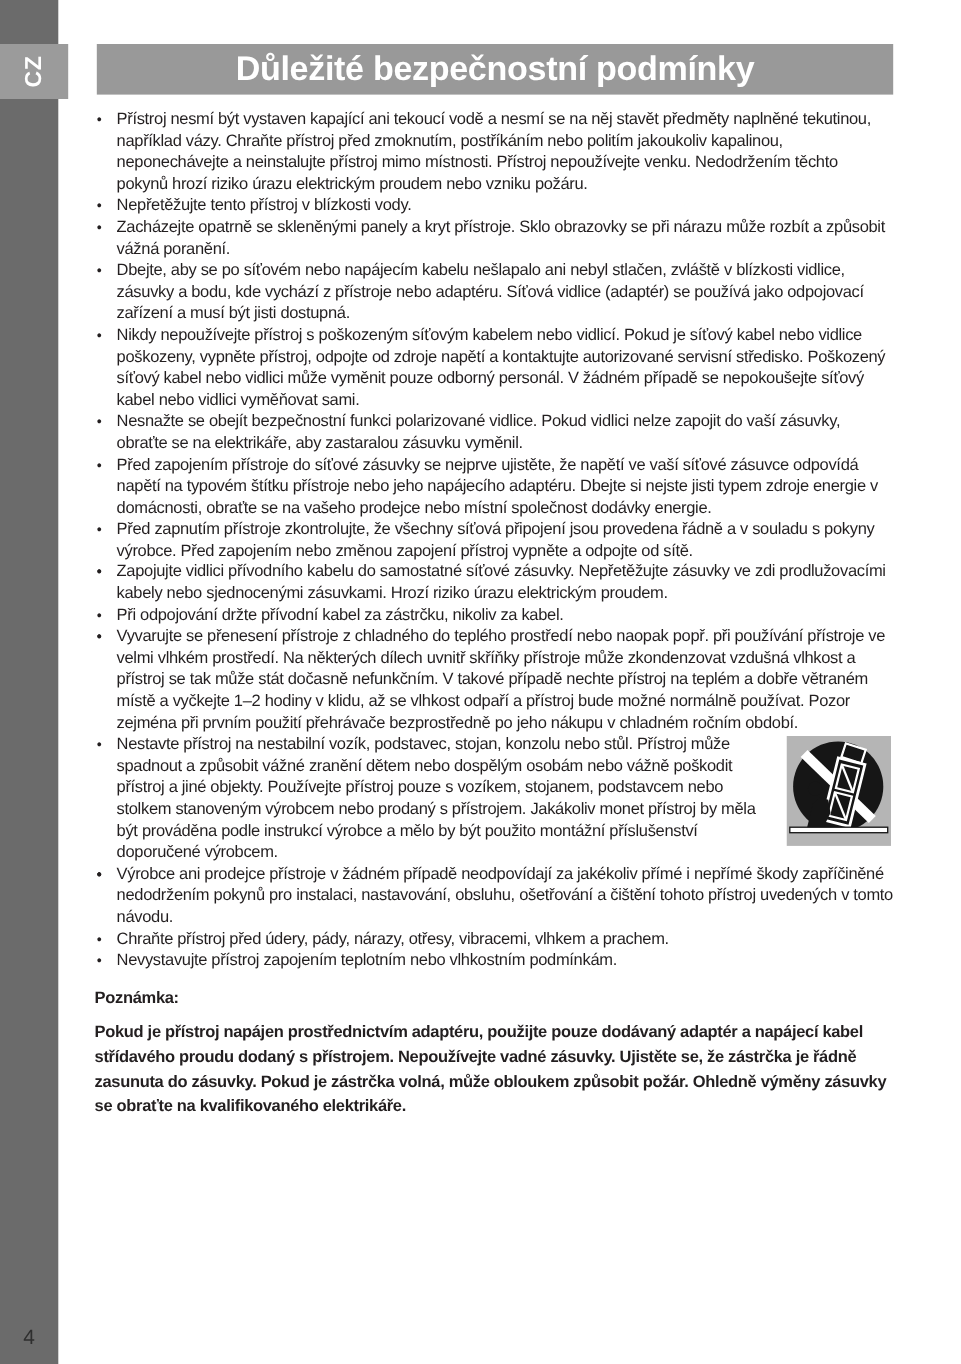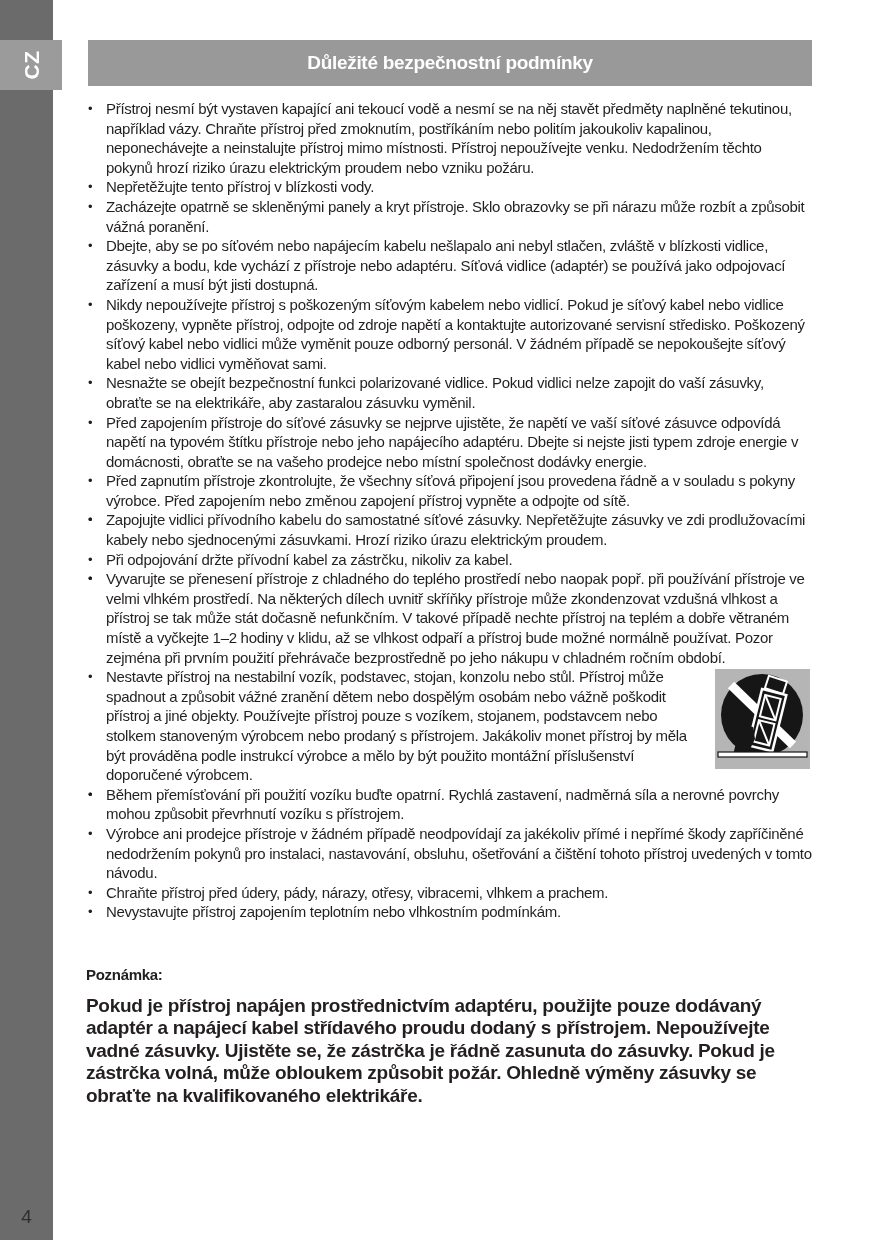--- a/index.html
+++ b/index.html
@@ -55,21 +55,21 @@
     left: 76px; top: 40px;
     width: 736px;
   }
   .header-bar {
     height: 46px;
     background: #999999;
     color: #ffffff;
     display: flex;
     align-items: center;
     justify-content: center;
-    font-size: 19px;
+    font-size: 31px;
     font-weight: bold;
     letter-spacing: -0.3px;
     margin-left: 12px;
   }
 
   
   .bullets {
     list-style: none;
     margin: 13px 0 0 0;
     padding: 0 0 0 10px;
@@ -90,32 +90,32 @@
   }
   .bullet-figure {
     float: right;
     width: 95px;
     height: 100px;
     margin: 2px 2px 4px 14px;
   }
 
   
   .note {
-    margin-top: 44px;
+    margin-top: 16px;
     padding-left: 10px;
     color: #231f20;
   }
   .note-heading {
     font-size: 15px;
     font-weight: bold;
     letter-spacing: -0.3px;
     margin: 0 0 12px 0;
   }
   .note-body {
-    font-size: 19px;
+    font-size: 15px;
     font-weight: bold;
     line-height: 22.4px;
     letter-spacing: -0.3px;
     margin: 0;
     width: 720px;
   }
 </style>
 </head>
 <body>
 
@@ -203,21 +203,20 @@
   </span>
 
     <span class="marker">•</span>
     <span class="text">Nestavte přístroj na nestabilní vozík, podstavec, stojan, konzolu nebo stůl. Přístroj může spadnout a způsobit vážné zranění dětem nebo dospělým osobám nebo vážně poškodit přístroj a jiné objekty. Používejte přístroj pouze s vozíkem, stojanem, podstavcem nebo stolkem stanoveným výrobcem nebo prodaný s přístrojem. Jakákoliv monet přístroj by měla být prováděna podle instrukcí výrobce a mělo by být použito montážní příslušenství doporučené výrobcem.</span>
   </li>
       <li>
     <span class="marker">•</span>
   </li>
       <li>
     <span class="marker">•</span>
-    <span class="text">Během přemísťování při použití vozíku buďte opatrní. Rychlá zastavení, nadměrná síla a nerovné povrchy mohou způsobit převrhnutí vozíku s přístrojem.</span>
   </li>
       <li>
     <span class="marker">•</span>
     <span class="text">Výrobce ani prodejce přístroje v žádném případě neodpovídají za jakékoliv přímé i nepřímé škody zapříčiněné nedodržením pokynů pro instalaci, nastavování, obsluhu, ošetřování a čištění tohoto přístroj uvedených v tomto návodu.</span>
   </li>
       <li>
     <span class="marker">•</span>
     <span class="text">Chraňte přístroj před údery, pády, nárazy, otřesy, vibracemi, vlhkem a prachem.</span>
   </li>
       <li>

